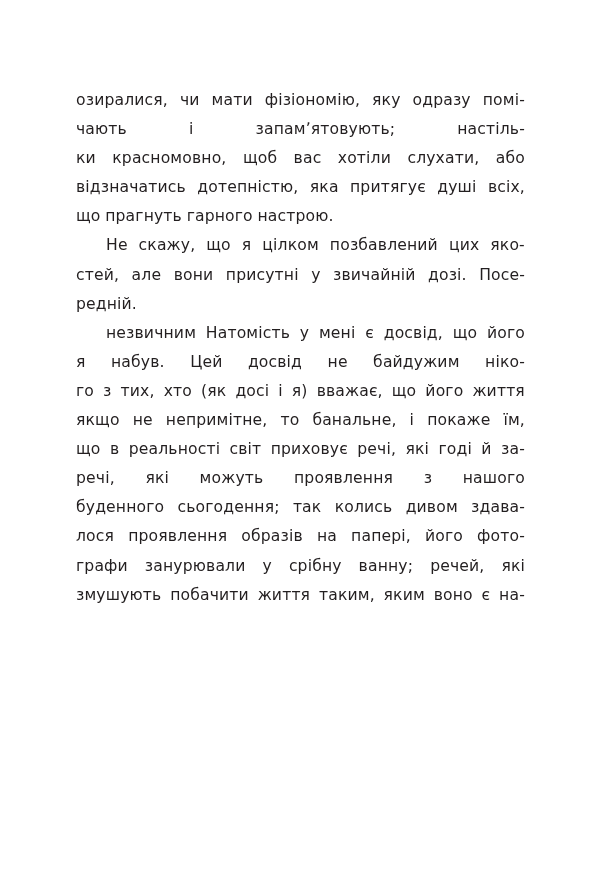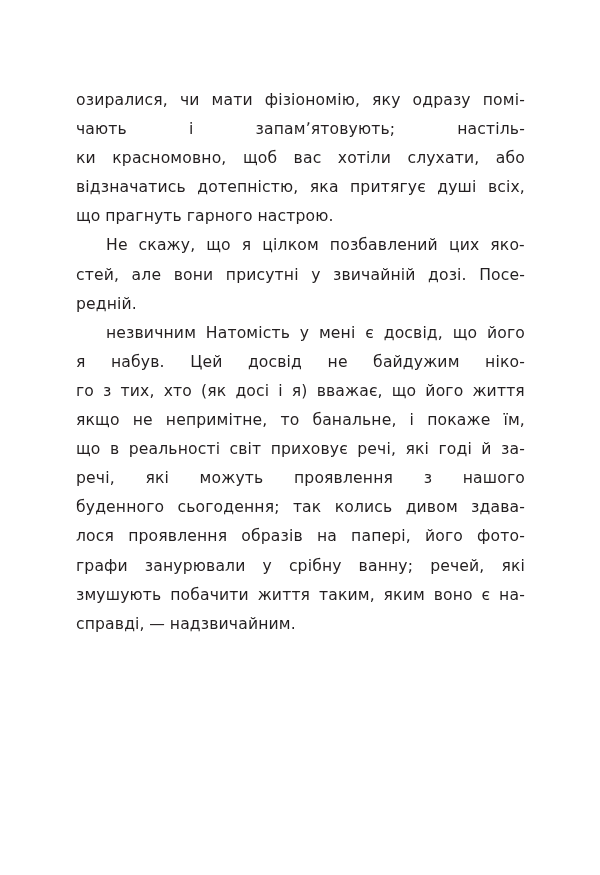--- a/index.html
+++ b/index.html
@@ -97,16 +97,15 @@
         <div class="line just indent"><span class="w">незвичним</span><span class="w">Натомість</span><span class="w">у</span><span class="w">мені</span><span class="w">є</span><span class="w">досвід,</span><span class="w">що</span><span class="w">його</span></div>
         <div class="line just"><span class="w">я</span><span class="w">набув.</span><span class="w">Цей</span><span class="w">досвід</span><span class="w">не</span><span class="w">байдужим</span><span class="w">ніко-</span></div>
         <div class="line just"><span class="w">го</span><span class="w">з</span><span class="w">тих,</span><span class="w">хто</span><span class="w">(як</span><span class="w">досі</span><span class="w">і</span><span class="w">я)</span><span class="w">вважає,</span><span class="w">що</span><span class="w">його</span><span class="w">життя</span></div>
         <div class="line just"><span class="w">якщо</span><span class="w">не</span><span class="w">непримітне,</span><span class="w">то</span><span class="w">банальне,</span><span class="w">і</span><span class="w">покаже</span><span class="w">їм,</span></div>
         <div class="line just"><span class="w">що</span><span class="w">в</span><span class="w">реальності</span><span class="w">світ</span><span class="w">приховує</span><span class="w">речі,</span><span class="w">які</span><span class="w">годі</span><span class="w">й</span><span class="w">за-</span></div>
         <div class="line just"><span class="w">речі,</span><span class="w">які</span><span class="w">можуть</span><span class="w">проявлення</span><span class="w">з</span><span class="w">нашого</span></div>
         <div class="line just"><span class="w">буденного</span><span class="w">сьогодення;</span><span class="w">так</span><span class="w">колись</span><span class="w">дивом</span><span class="w">здава-</span></div>
         <div class="line just"><span class="w">лося</span><span class="w">проявлення</span><span class="w">образів</span><span class="w">на</span><span class="w">папері,</span><span class="w">його</span><span class="w">фото-</span></div>
         <div class="line just"><span class="w">графи</span><span class="w">занурювали</span><span class="w">у</span><span class="w">срібну</span><span class="w">ванну;</span><span class="w">речей,</span><span class="w">які</span></div>
         <div class="line just"><span class="w">змушують</span><span class="w">побачити</span><span class="w">життя</span><span class="w">таким,</span><span class="w">яким</span><span class="w">воно</span><span class="w">є</span><span class="w">на-</span></div>
-        <div class="line last"><span class="w">справді,</span><span class="w">—</span><span class="w">надзвичайним.</span></div>
       </div>
     </div>
 </div>
 
 </body></html>

